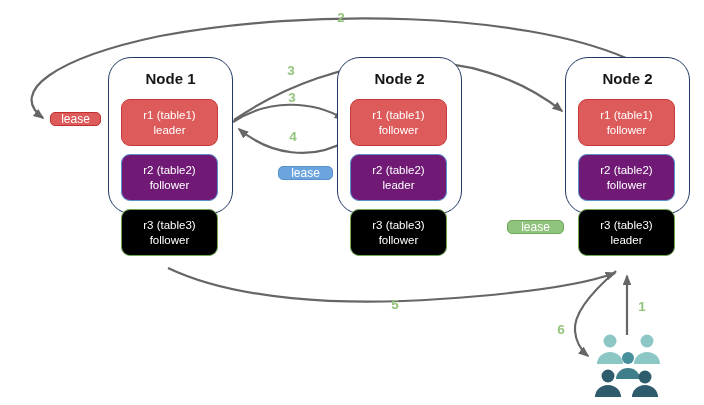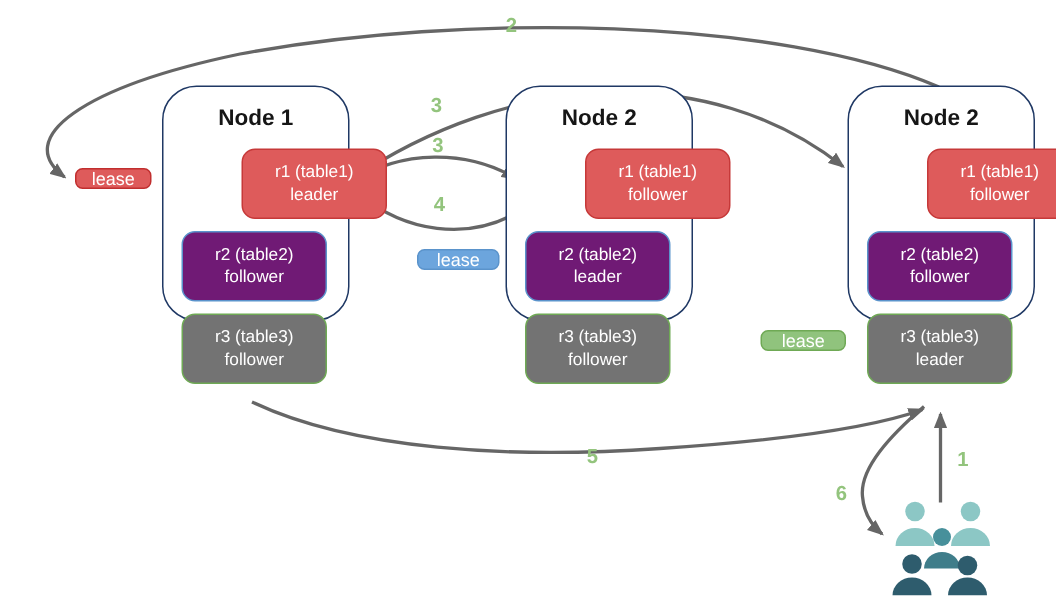--- a/index.html
+++ b/index.html
@@ -7,23 +7,23 @@
   .stage{position:relative;width:704px;height:405px;background:#ffffff;overflow:hidden;}
   .arrows{position:absolute;left:0;top:0;width:704px;height:405px;pointer-events:none;}
 
   .node{position:absolute;top:57px;width:125px;height:157px;background:#ffffff;
         border:1.6px solid #1f3864;border-radius:23px;box-sizing:border-box;}
   .node-title{position:absolute;top:12px;left:0;right:0;text-align:center;
         font-size:15px;font-weight:bold;color:#161616;}
   .replica{position:absolute;left:12px;width:97px;height:47px;border-radius:9px;
         box-sizing:border-box;display:flex;flex-direction:column;align-items:center;
         justify-content:center;color:#ffffff;font-size:11.5px;line-height:15px;text-align:center;}
-  .replica.red{background:#de5b5b;border:1.6px solid #c63939;margin-left:40px;}
+  .replica.red{background:#de5b5b;border:1.6px solid #c63939;}
   .replica.blue{background:#701a75;border:1.6px solid #5a93cb;}
-  .replica.green{background:#737373;border:1.6px solid #6fa955;}
+  .replica.green{background:#000000;border:1.6px solid #6fa955;}
   .r-pos-0{top:41px;} .r-pos-1{top:96px;} .r-pos-2{top:151px;}
 
   .lease{position:absolute;height:14px;border-radius:5px;box-sizing:border-box;
         display:flex;align-items:center;justify-content:center;color:#ffffff;font-size:12px;}
   .lease.red{left:50px;top:112px;width:51px;background:#de5b5b;border:1.6px solid #c12f2f;}
   .lease.blue{left:278px;top:166px;width:55px;background:#6ca5dd;border:1.6px solid #5a93cb;}
   .lease.green{left:507px;top:220px;width:57px;background:#90c37d;border:1.6px solid #6fa955;}
 
   .num{position:absolute;transform:translate(-50%,-50%);font-size:13.5px;
         font-weight:bold;color:#93c47d;}

